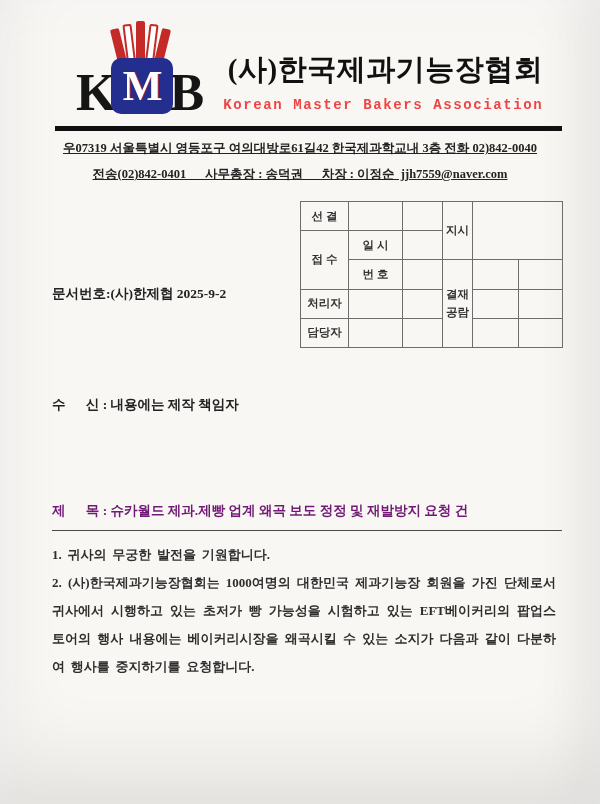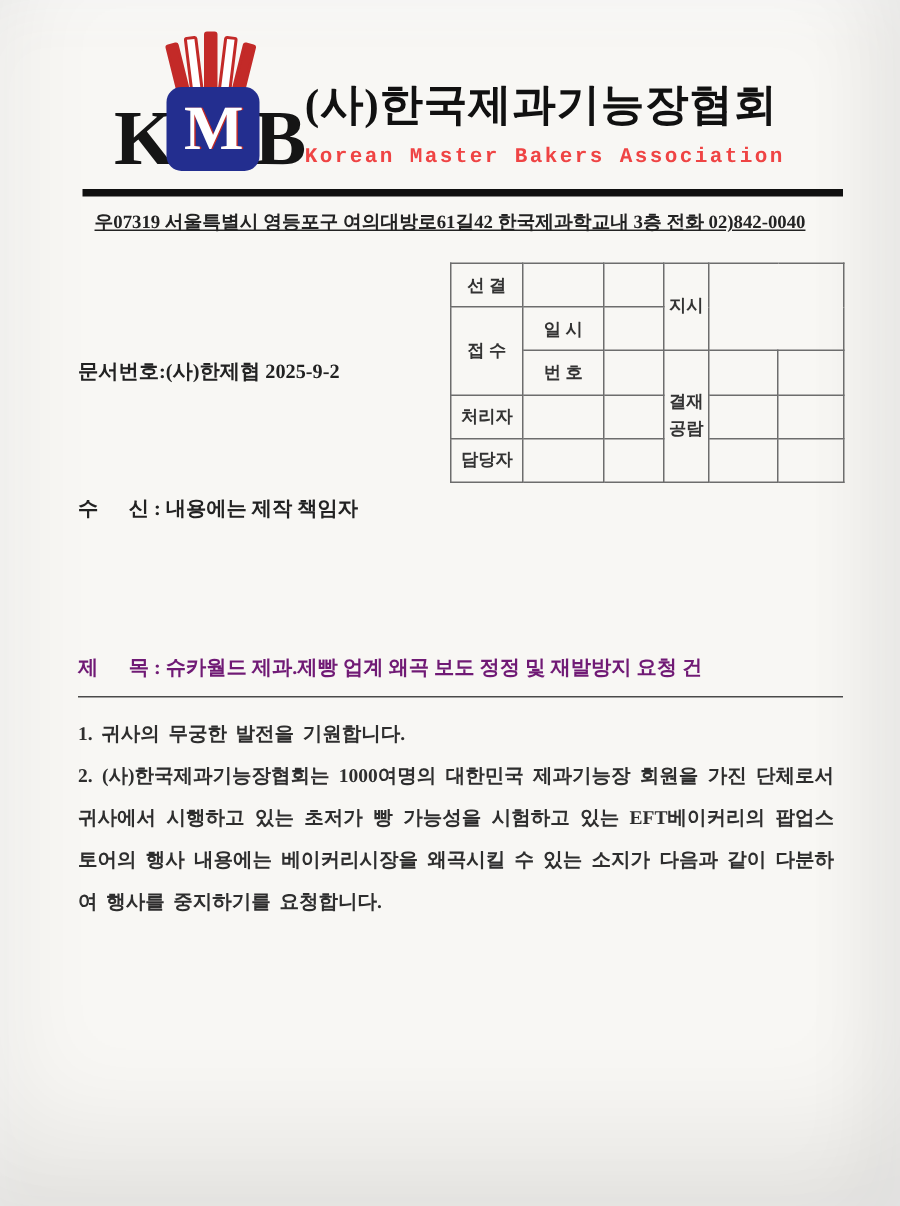--- a/index.html
+++ b/index.html
@@ -22,34 +22,34 @@
   }
   .mbox .mletter { color:#ffffff; font-size:42px; font-weight:700; line-height:1; text-shadow:1px 0 0 #c32a28; }
   .whisk { position:absolute; top:-38px; left:50%; transform:translateX(-50%); width:50px; height:42px; }
   .whisk i { position:absolute; bottom:0; width:9px; border:2px solid #c32a28; border-radius:2px; transform-origin:bottom center; }
   .whisk i:nth-child(1){ left:3px;  height:34px; background:#c32a28; transform:rotate(-14deg); }
   .whisk i:nth-child(2){ left:12px; height:38px; background:#ffffff; transform:rotate(-7deg); }
   .whisk i:nth-child(3){ left:21px; height:41px; background:#c32a28; }
   .whisk i:nth-child(4){ left:30px; height:38px; background:#ffffff; transform:rotate(7deg); }
   .whisk i:nth-child(5){ left:39px; height:34px; background:#c32a28; transform:rotate(14deg); }
 
-  .titleblock { padding-bottom:2px; }
+  .titleblock { margin-left:20px; padding-bottom:2px;text-align:right; }
   .org-ko { font-size:29px; font-weight:700; color:#111; letter-spacing:0.5px; white-space:nowrap; }
   .org-en { margin-top:7px; font-family:"Liberation Mono","DejaVu Sans Mono",monospace; font-size:14px; letter-spacing:1.6px; color:#ef4444; white-space:nowrap;font-weight:bold; }
 
   .thickbar { margin:11px 38px 0 55px; height:5px; background:#101010; }
 
   .addr { text-align:center; font-weight:700; font-size:12.5px; color:#232323; white-space:pre;text-decoration:underline; }
   .addr1 { margin-top:9px; }
   .addr2 { margin-top:9px; }
 
   
   .docrow { display:flex; justify-content:space-between; margin:16px 37px 0 52px; }
   .docinfo { font-size:13.5px; font-weight:700; line-height:30px; white-space:pre; color:#222; }
-  .docinfo div { margin-bottom:1px; }
+  .docinfo div { margin-bottom:1px;margin-top:20px; }
 
   table.approval { border-collapse:collapse; table-layout:fixed; width:262px; height:147px; margin-top:2px; }
   table.approval td {
     border:1.2px solid #6d6d6d; font-size:11.5px; font-weight:700; color:#333;
     text-align:center; vertical-align:middle; padding:1px 2px; height:26px;
   }
   td.vert { width:30px; word-break:break-all; line-height:1.55; padding:2px 8px; }
 
   
   .subject {
@@ -83,20 +83,21 @@
     </div>
     <div class="titleblock">
       <div class="org-ko">(사)한국제과기능장협회</div>
       <div class="org-en">Korean Master Bakers Association</div>
     </div>
   </div>
 
   <div class="thickbar"></div>
 
   <div class="addr addr1">우07319 서울특별시 영등포구 여의대방로61길42 한국제과학교내 3층 전화 02)842-0040</div>
+  <div class="addr addr2">전송(02)842-0401      사무총장 : 송덕권      차장 : 이정순  jjh7559@naver.com</div>
 
   <div class="docrow">
     <div class="docinfo">
       <div>문서번호:(사)한제협 2025-9-2</div>
       <div>수      신 : 내용에는 제작 책임자</div>
     </div>
 
     <table class="approval">
       <colgroup>
         <col style="width:48px">

